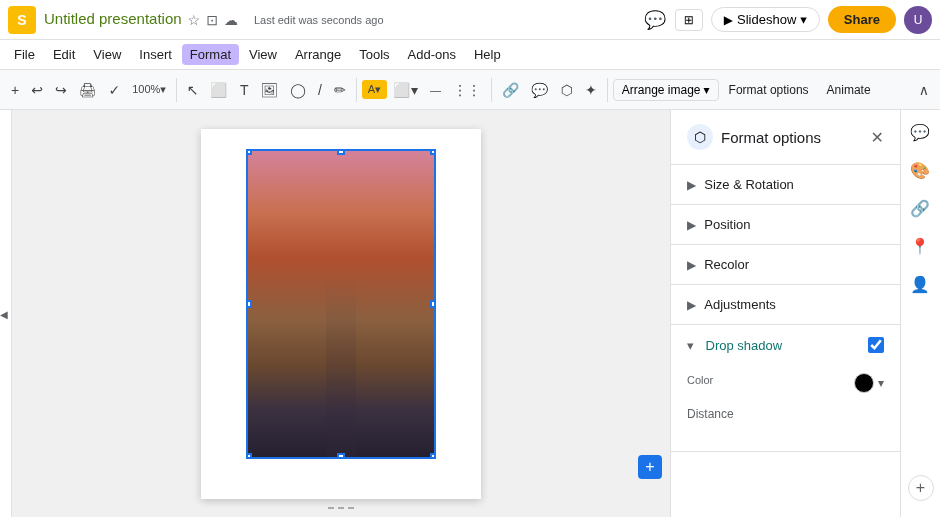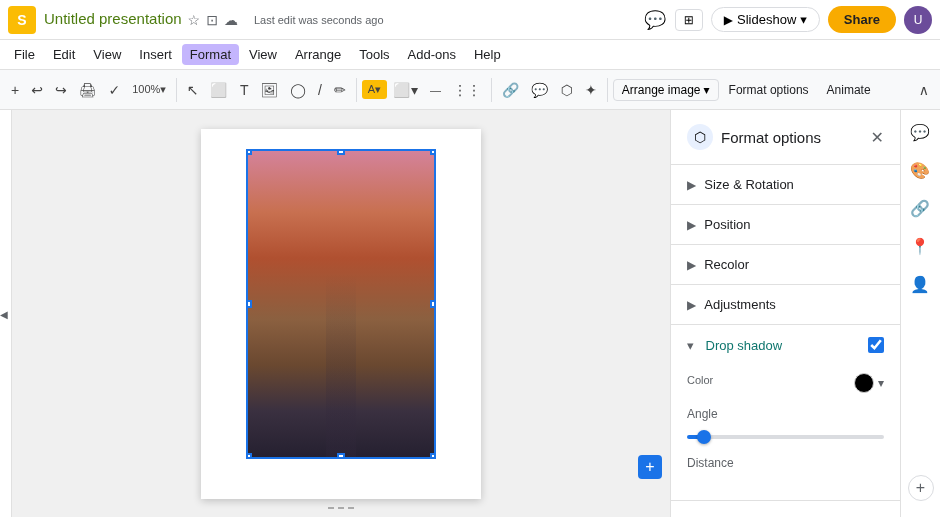--- a/index.html
+++ b/index.html
@@ -252,24 +252,20 @@
           <div class="control-row-inline" style="display:flex;align-items:center;justify-content:space-between;margin-bottom:10px;">
             <span class="control-label" style="font-size:11px;color:#5f6368;">Color</span>
             <div style="display:flex;align-items:center;gap:4px;">
               <div class="color-swatch" style="width:20px;height:20px;background:#000;border-radius:50%;border:1px solid #ccc;cursor:pointer;"></div>
               <span style="font-size:12px;color:#5f6368;cursor:pointer;">▾</span>
             </div>
           </div>
         </div>
 
 
-        <div class="control-row" style="margin-top:12px;">
-          <div class="control-label" style="font-size:12px;color:#5f6368;margin-bottom:6px;">Angle</div>
-          <input type="range" min="0" max="360" value="20" style="appearance: none; width: 100%; height: 4px; border-radius: 2px; background: linear-gradient(to right, rgb(26, 115, 232) 6%, rgb(218, 220, 224) 6%); outline: none; cursor: pointer;">
-        </div>
 
         <div class="control-row" style="margin-top:12px;">
           <div class="control-label" style="font-size:12px;color:#5f6368;margin-bottom:6px;">Distance</div>
 
         </div>
 
       </div>
     </div>
 
   </div>

